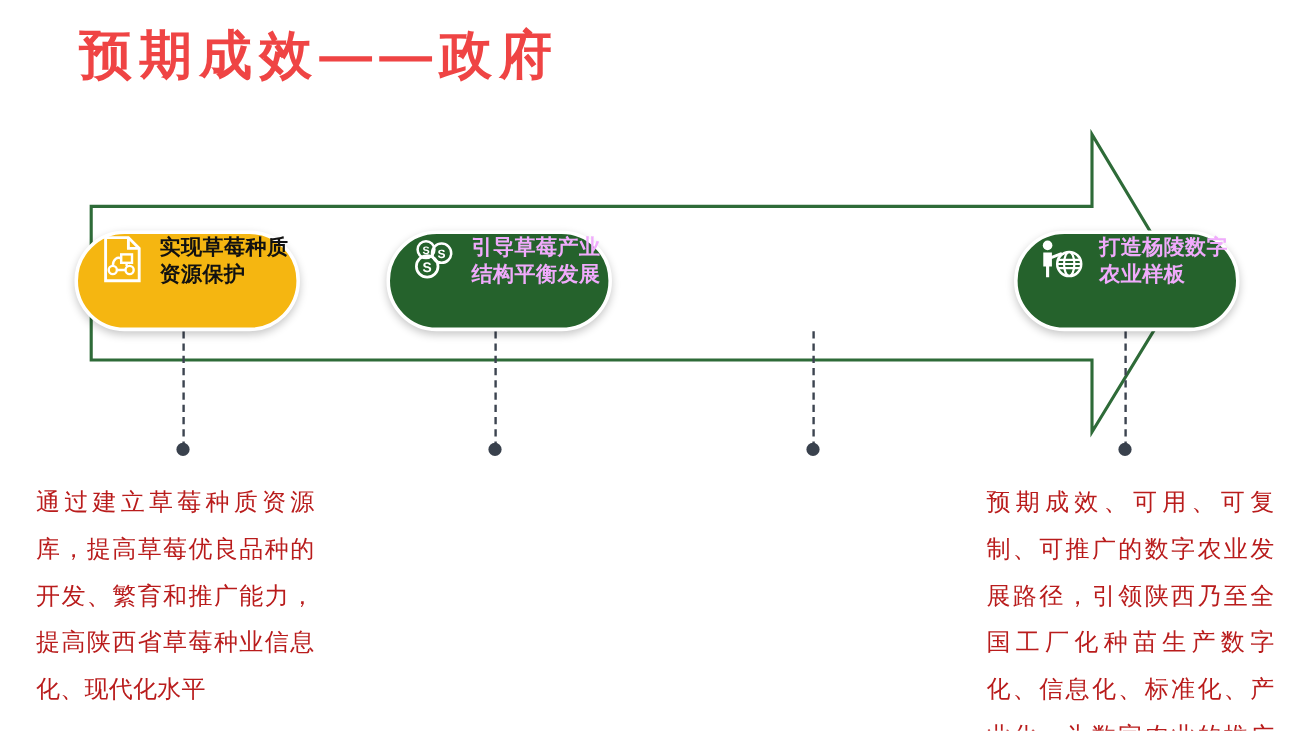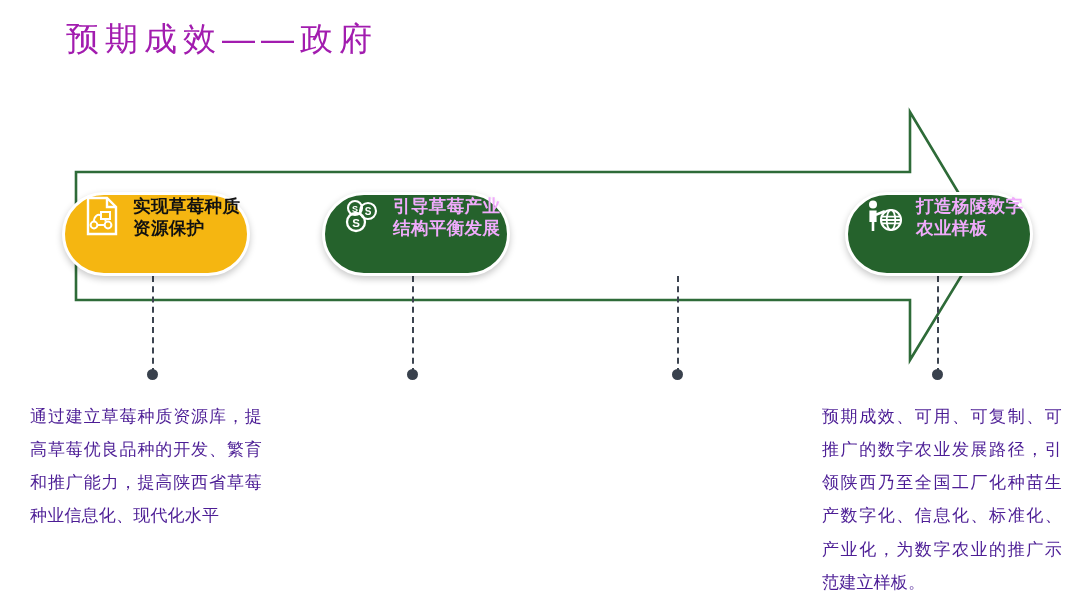--- a/index.html
+++ b/index.html
@@ -17,23 +17,23 @@
     width: 1080px;
     height: 609px;
     background: #ffffff;
   }
 
   
   #page-title {
     position: absolute;
     left: 66px;
     top: 18px;
-    font-size: 33px;
-    font-weight: normal;
-    color: #a21caf;
+    font-size: 44px;
+    font-weight: bold;
+    color: #ef4444;
     letter-spacing: 6px;
     white-space: nowrap;
     line-height: 1.3;
   }
 
   
   #arrow-shape {
     position: absolute;
     left: 0;
     top: 0;
@@ -100,23 +100,23 @@
   }
   #conn-1 { left: 152px; } #dot-1 { left: 147px; }
   #conn-2 { left: 412px; } #dot-2 { left: 407px; }
   #conn-3 { left: 677px; } #dot-3 { left: 672px; }
   #conn-4 { left: 937px; } #dot-4 { left: 932px; }
 
   
   .desc {
     position: absolute;
     top: 400px;
-    font-size: 17px;
+    font-size: 20px;
     line-height: 1.95;
-    color: #4c1d95;
+    color: #b91c1c;
     letter-spacing: 0.2px;
     text-align: justify;
   }
   #desc-1 { left: 30px;  width: 232px; }
   #desc-2 { left: 296px; width: 232px; }
   #desc-3 { left: 557px; width: 232px; }
   #desc-4 { left: 822px; width: 240px; }
 </style>
 </head>
 <body>

